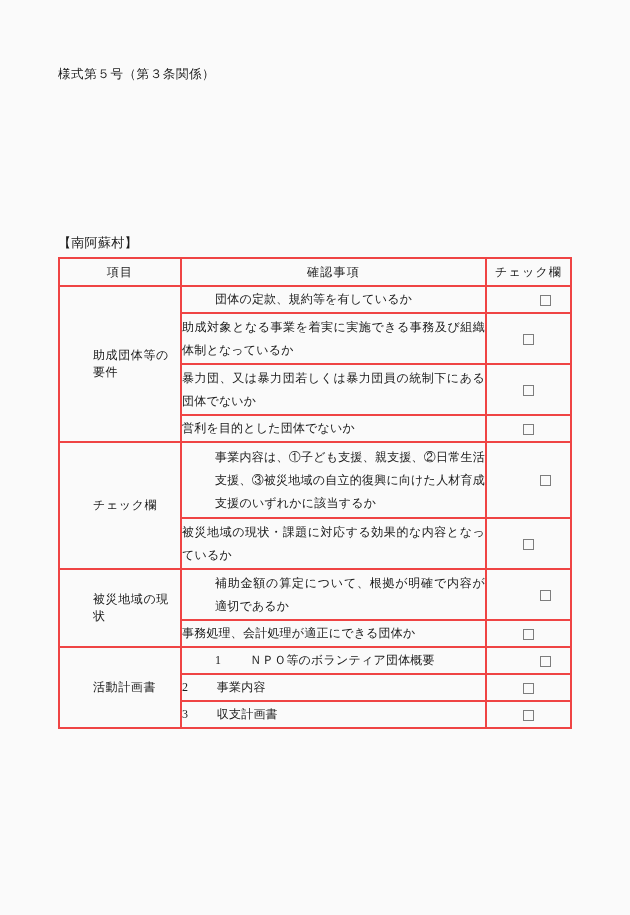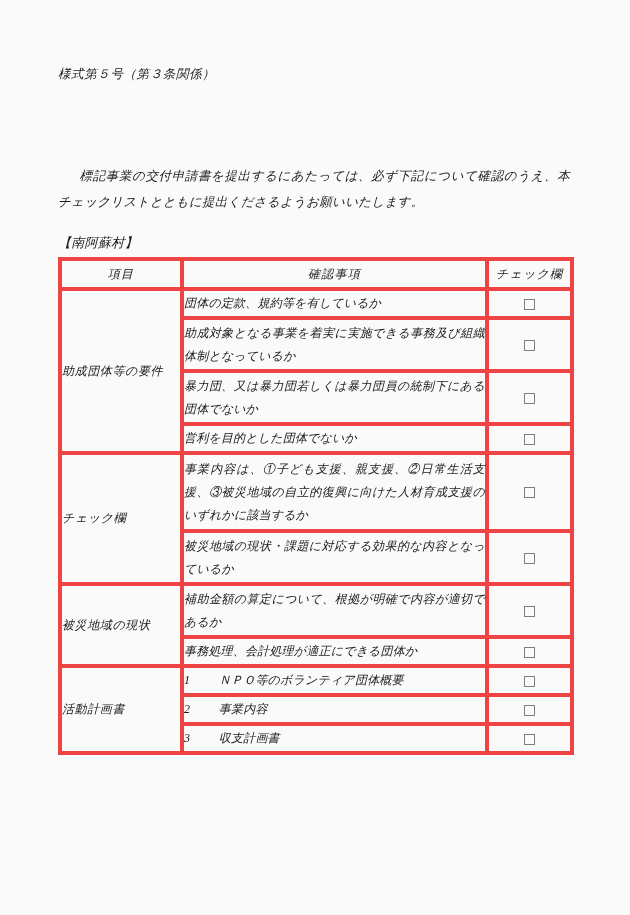--- a/index.html
+++ b/index.html
@@ -14,21 +14,20 @@
     color: #1a1a1a;
     overflow: hidden;
   }
 
   .page {
     position: relative;
     width: 630px;
     height: 837px;
     box-sizing: border-box;
     padding: 0;
-    font-style: italic;
   }
 
   
   .form-no {
     position: absolute;
     left: 58px;
     top: 66px;
     font-size: 12.5px;
     letter-spacing: 0.6px;
     white-space: nowrap;
@@ -80,36 +79,37 @@
     border-collapse: collapse;
     table-layout: fixed;
     font-size: 12px;
   }
   .check-table col.c-item    { width: 122px; }
   .check-table col.c-content { width: 305px; }
   .check-table col.c-check   { width: 85px; }
 
   .check-table th,
   .check-table td {
-    border: 4px solid #ef4444;
+    border: 2px solid #ef4444;
     padding: 0;
     vertical-align: middle;
     font-weight: normal;
   }
 
   .check-table thead th {
     height: 26px;
     text-align: center;
     letter-spacing: 1.2px;
   }
 
   
   .group-start > td,
   .group-start > th {
     border-top: 1.6px solid #6e6e6e;
+    padding-left: 33px;
   }
 
   .cell-item {
     letter-spacing: 0.6px;
   }
 
   .cell-content {
     padding: 5px 6px 5px 9px;
     line-height: 23px;
     letter-spacing: 0.2px;
@@ -138,21 +138,20 @@
   }
 </style>
 </head>
 <body>
 
 <div class="page">
 
   <div class="form-no">様式第５号（第３条関係）</div>
 
 
-  <div class="intro"><span class="lead"></span><span>標記事業の交付申請書を提出するにあたっては、必ず下記について確認のうえ、本チェックリストとともに提出くださるようお願いいたします。</span></div>
 
   <div class="section-label">【南阿蘇村】</div>
 
   <table class="check-table">
     <colgroup>
       <col class="c-item">
       <col class="c-content">
       <col class="c-check">
     </colgroup>
     <thead>

